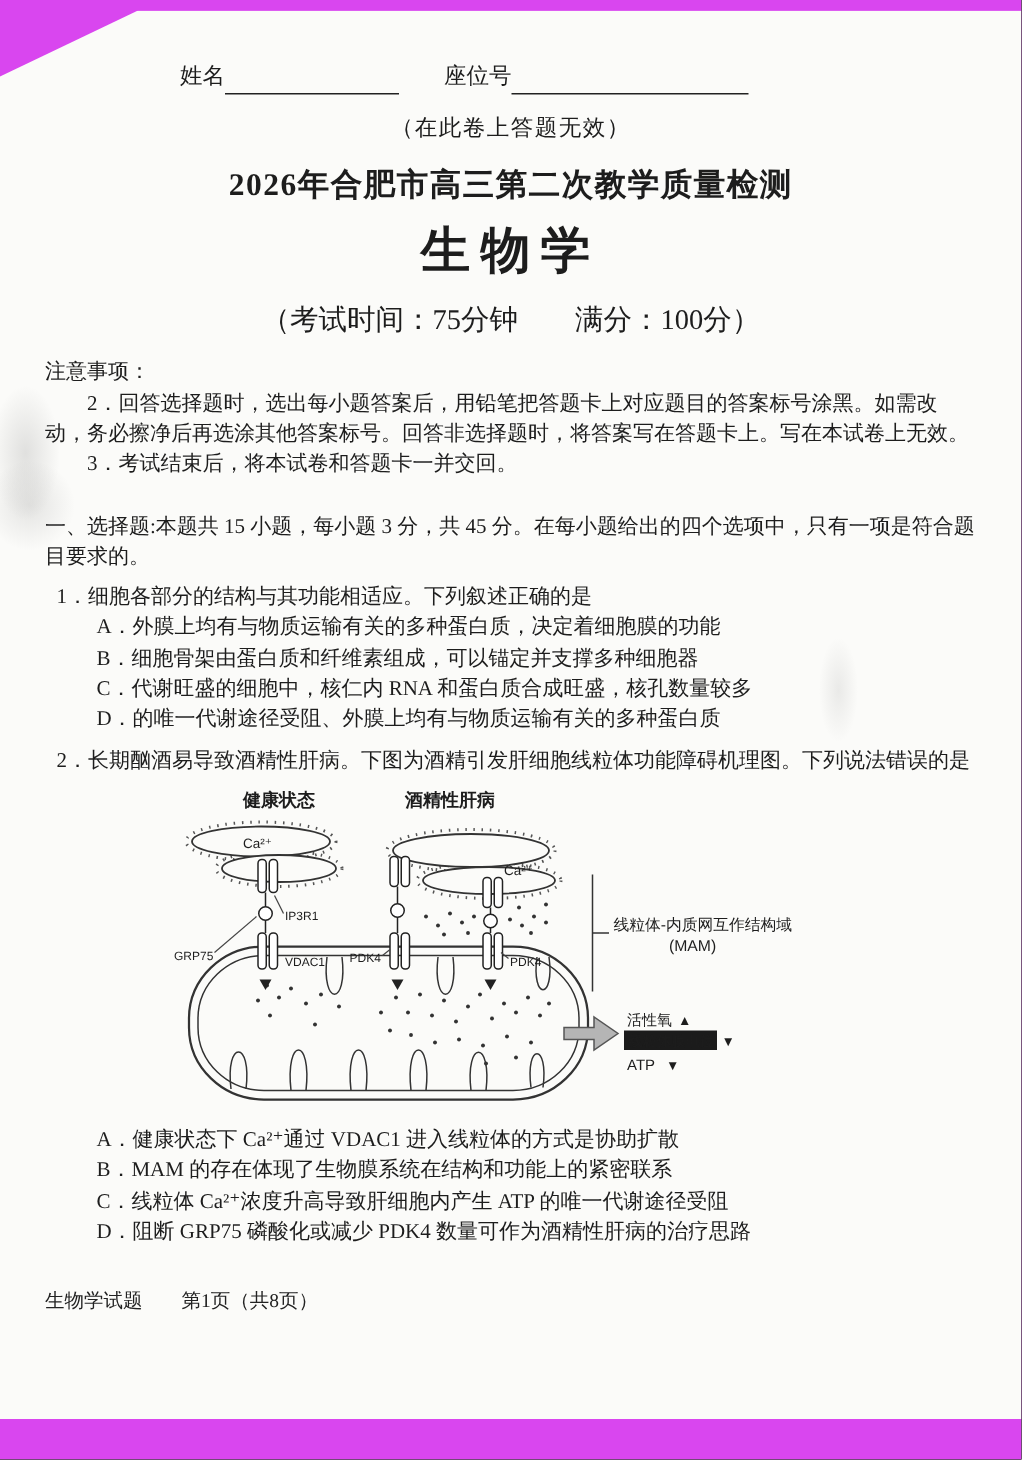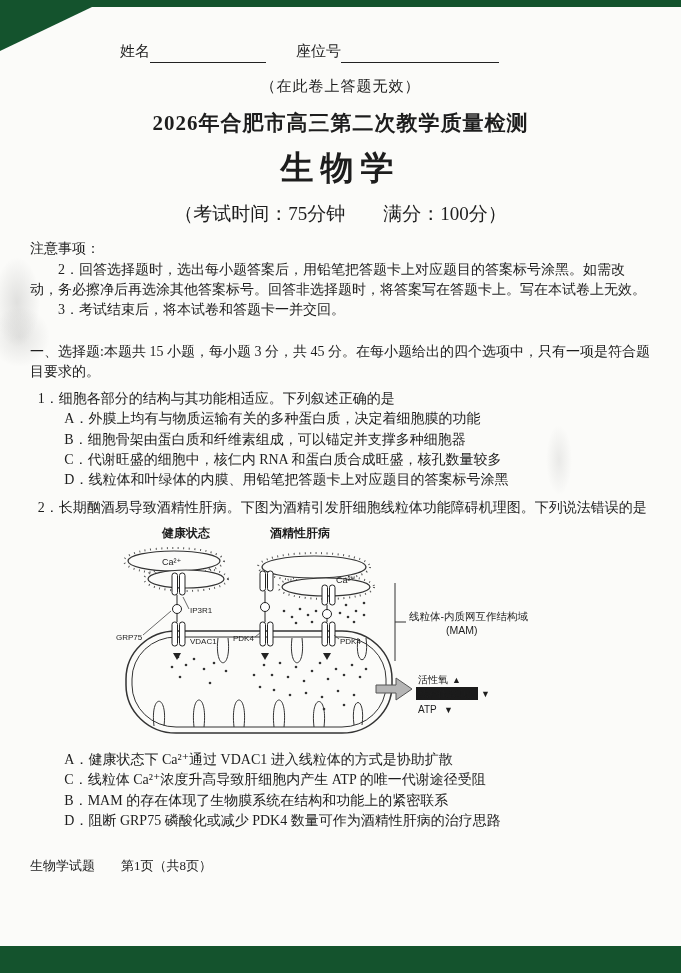--- a/index.html
+++ b/index.html
@@ -2,21 +2,21 @@
 <html><head>
 <meta charset="utf-8">
 <style>
   html,body{
     margin:0;padding:0;
     width:681px;height:973px;
     background:#141414;
     overflow:hidden;
     font-family:"Liberation Serif","DejaVu Serif",serif;
   }
-  .scan-bg{position:relative;width:681px;height:973px;background:#14532d;}
+  .scan-bg{position:relative;width:681px;height:973px;background:#d946ef;}
   .page{
     position:absolute;left:0;top:7px;width:681px;height:939px;
     background:#fbfbf9;
     clip-path:polygon(0 44px,92px 0,681px 0,681px 939px,0 939px);
     color:#1d1d1d;
   }
   .content{padding:34px 30px 0 30px;font-size:14px;line-height:1.45;}
   .smudge{position:absolute;border-radius:50%;pointer-events:none;}
   .s1{left:-6px;top:250px;width:46px;height:90px;background:radial-gradient(closest-side,rgba(60,60,60,.14),rgba(60,60,60,0));}
   .s2{left:-10px;top:300px;width:60px;height:60px;background:radial-gradient(closest-side,rgba(60,60,60,.12),rgba(60,60,60,0));}
@@ -72,21 +72,21 @@
         <p>3．考试结束后，将本试卷和答题卡一并交回。</p>
       </div>
 
       <div class="section-title">一、选择题:本题共 15 小题，每小题 3 分，共 45 分。在每小题给出的四个选项中，只有一项是符合题目要求的。</div>
 
       <div class="q">
         <div class="stem">1．细胞各部分的结构与其功能相适应。下列叙述正确的是</div>
         <div class="opt">A．外膜上均有与物质运输有关的多种蛋白质，决定着细胞膜的功能</div>
         <div class="opt">B．细胞骨架由蛋白质和纤维素组成，可以锚定并支撑多种细胞器</div>
         <div class="opt">C．代谢旺盛的细胞中，核仁内 RNA 和蛋白质合成旺盛，核孔数量较多</div>
-        <div class="opt">D．线粒体和叶绿体的内膜、用铅笔把答题卡上对应题目的答案标号涂黑</div>
+        <div class="opt">D．的唯一代谢途径受阻、外膜上均有与物质运输有关的多种蛋白质</div>
       </div>
 
       <div class="q">
         <div class="stem">2．长期酗酒易导致酒精性肝病。下图为酒精引发肝细胞线粒体功能障碍机理图。下列说法错误的是</div>
 
         <div class="diagram-wrap">
         <svg width="470" height="216" viewBox="0 0 470 216">
 
           <text x="48" y="12" font-size="12" font-weight="bold">健康状态</text>
           <text x="156" y="12" font-size="12" font-weight="bold">酒精性肝病</text>
@@ -229,22 +229,22 @@
           <text x="338" y="158" font-size="9">▲</text>
           <rect x="302" y="162" width="62" height="13" fill="#1b1b1b"></rect>
           <text x="305" y="172" font-size="9.5" fill="#ffffff">线粒体膜电位</text>
           <text x="367" y="172" font-size="9">▼</text>
           <text x="304" y="188" font-size="10">ATP</text>
           <text x="330" y="188" font-size="9">▼</text>
         </svg>
         </div>
 
         <div class="opt">A．健康状态下 Ca²⁺通过 VDAC1 进入线粒体的方式是协助扩散</div>
+        <div class="opt">B．MAM 的存在体现了生物膜系统在结构和功能上的紧密联系</div>
         <div class="opt">C．线粒体 Ca²⁺浓度升高导致肝细胞内产生 ATP 的唯一代谢途径受阻</div>
-        <div class="opt">B．MAM 的存在体现了生物膜系统在结构和功能上的紧密联系</div>
         <div class="opt">D．阻断 GRP75 磷酸化或减少 PDK4 数量可作为酒精性肝病的治疗思路</div>
       </div>
 
       <div class="footer">生物学试题　　第1页（共8页）</div>
 
     </div>
   </div>
 </div>
 
 </body></html>

